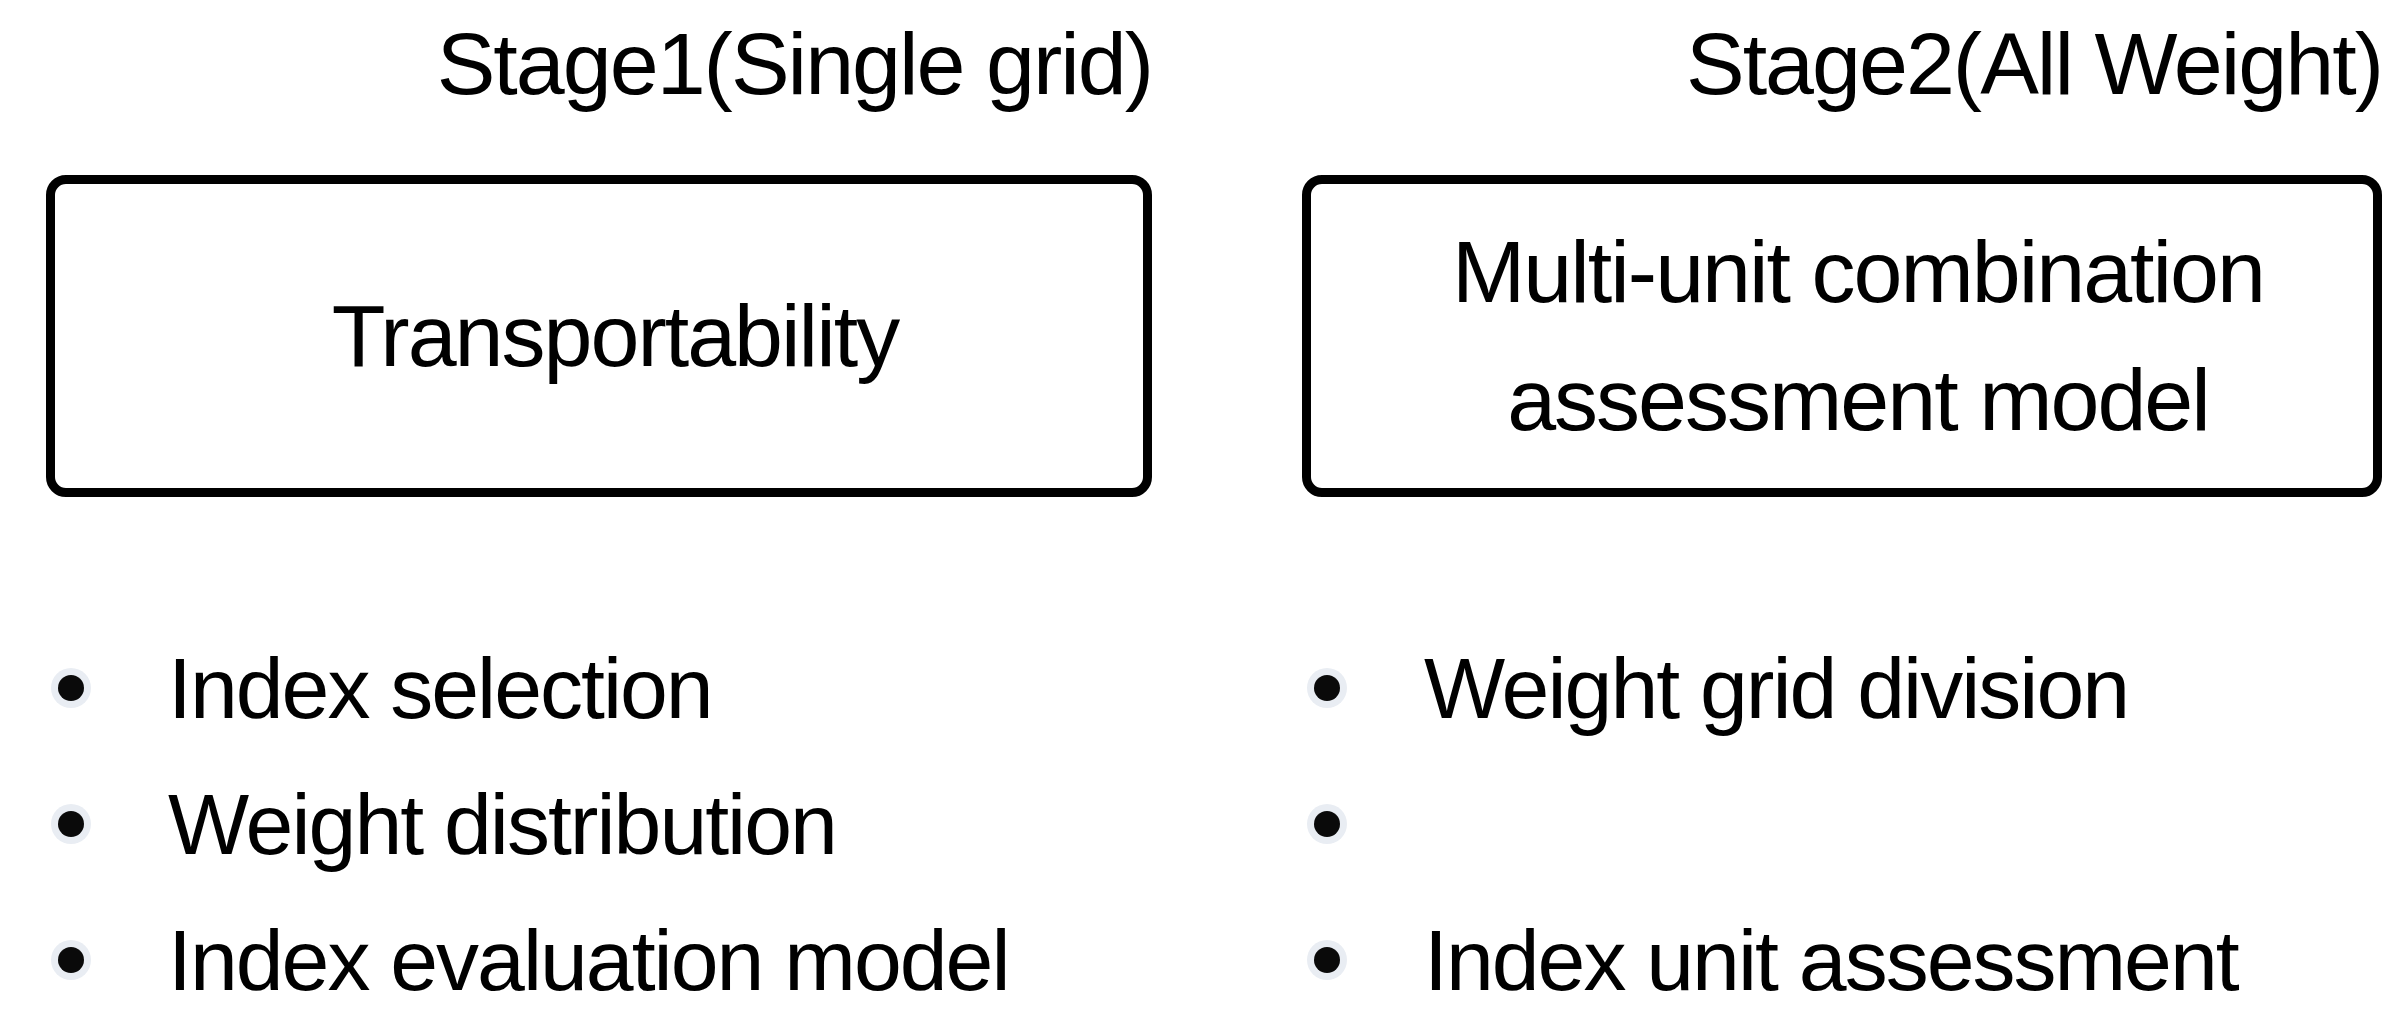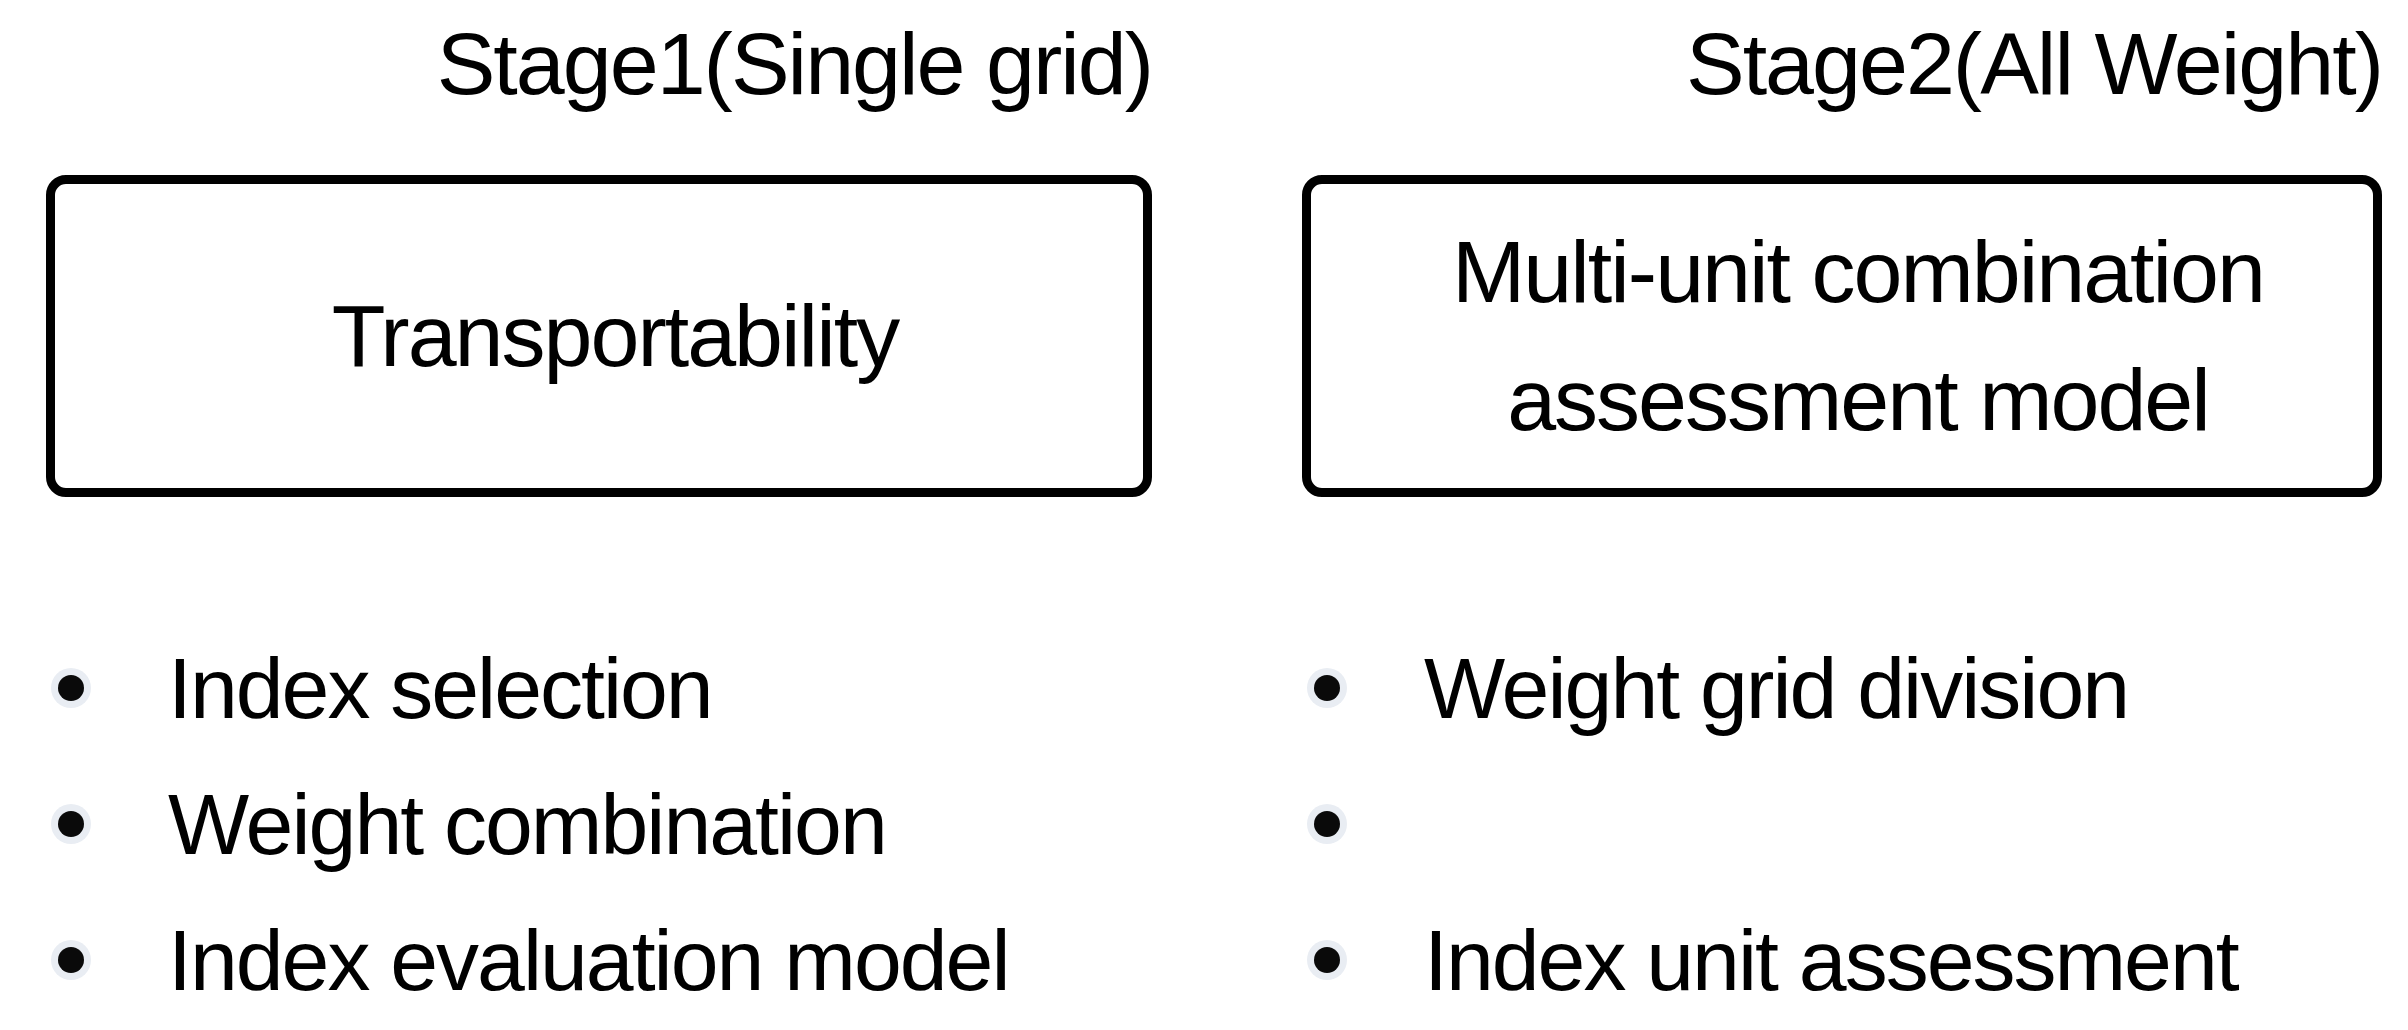--- a/index.html
+++ b/index.html
@@ -107,21 +107,21 @@
       <span class="box-line">Transportability</span>
     </div>
 
     <ul class="bullets">
       <li class="bullet-item">
         <span class="dot"></span>
         <span class="bullet-label">Index selection</span>
       </li>
       <li class="bullet-item">
         <span class="dot"></span>
-        <span class="bullet-label">Weight combination</span>
+        <span class="bullet-label">Weight distribution</span>
       </li>
       <li class="bullet-item">
         <span class="dot"></span>
         <span class="bullet-label">Index evaluation model</span>
       </li>
     </ul>
   </section>
 
   <section class="col col-right">
     <h2 class="stage-title">Stage2(All Weight)</h2>

